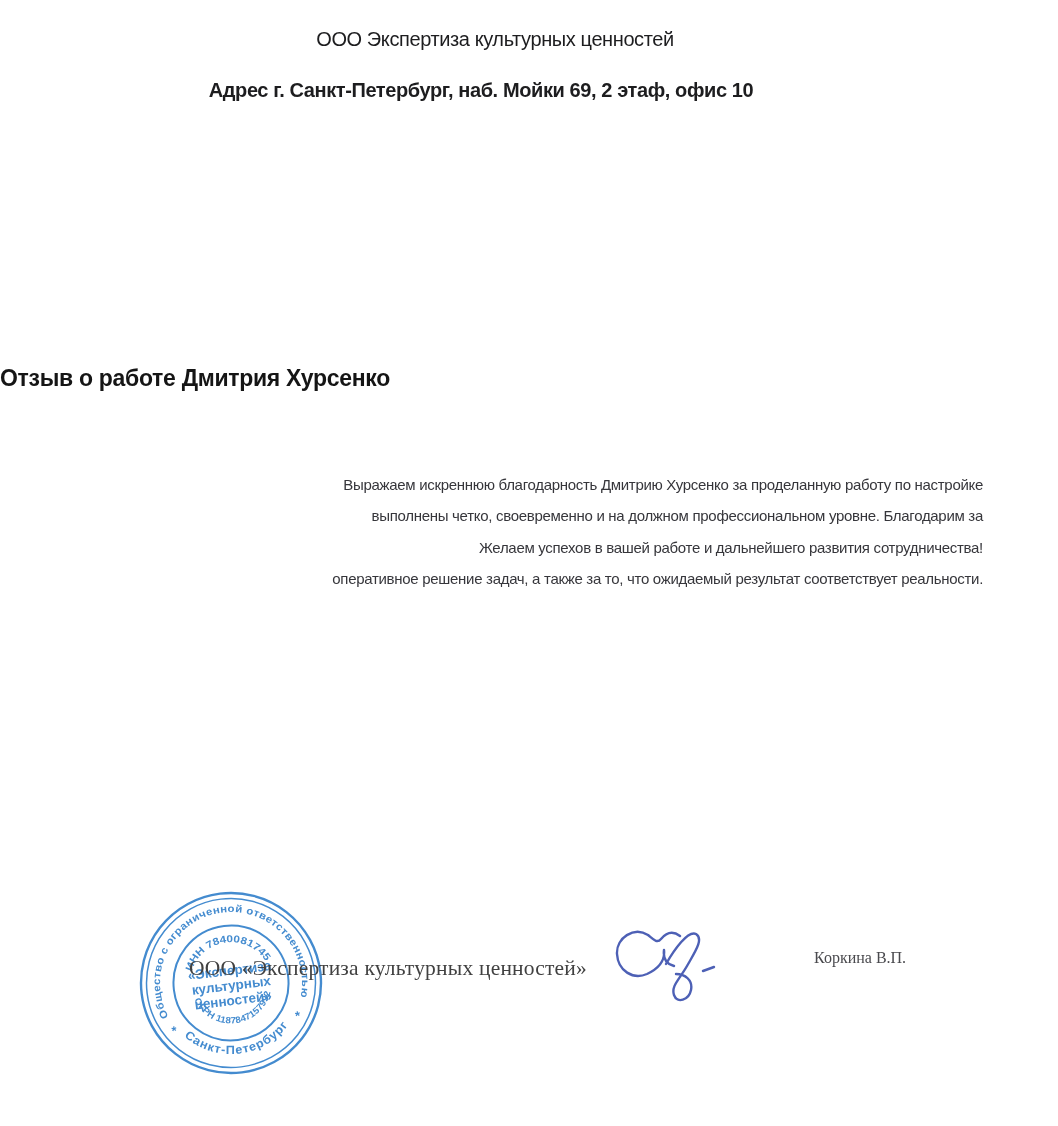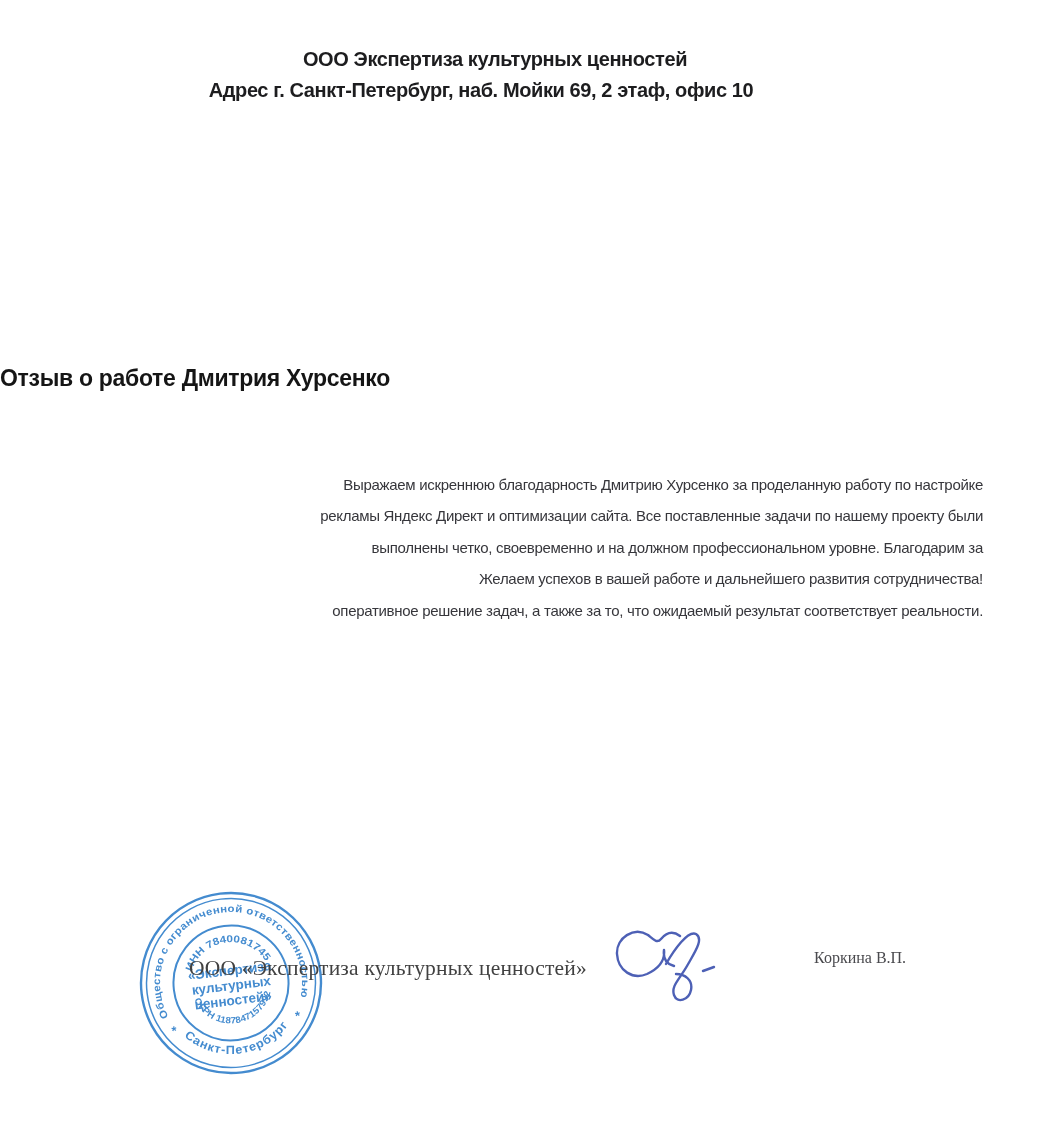--- a/index.html
+++ b/index.html
@@ -10,24 +10,23 @@
     background: #ffffff;
     overflow: hidden;
     font-family: "Liberation Sans", sans-serif;
   }
 
   
   .header-company {
     position: absolute;
     top: 28px; left: 0; width: 990px;
     text-align: center;
-    font-size: 20px; font-weight: bold;
+    font-size: 20px; font-weight: normal;
     letter-spacing: -0.4px;
     color: #1d1d1f;
-    margin-top: 20px;
   }
   .header-address {
     position: absolute;
     top: 79px; left: 0; width: 962px;
     text-align: center;
     font-size: 20px; font-weight: bold;
     letter-spacing: -0.4px;
     color: #1d1d1f;
   }
 
@@ -103,21 +102,20 @@
 <div class="page">
 
   <div class="header-company">ООО Экспертиза культурных ценностей</div>
 
   <div class="header-address">Адрес г. Санкт-Петербург, наб. Мойки 69, 2 этаф, офис 10</div>
 
   <div class="doc-title">Отзыв о работе Дмитрия Хурсенко</div>
 
   <div class="body-text">
     <div class="body-line">Выражаем искреннюю благодарность Дмитрию Хурсенко за проделанную работу по настройке</div>
-    <div class="body-line">рекламы Яндекс Директ и оптимизации сайта. Все поставленные задачи по нашему проекту были</div>
     <div class="body-line">выполнены четко, своевременно и на должном профессиональном уровне. Благодарим за</div>
     <div class="body-line">Желаем успехов в вашей работе и дальнейшего развития сотрудничества!</div>
     <div class="body-line">оперативное решение задач, а также за то, что ожидаемый результат соответствует реальности.</div>
   </div>
 
   <svg class="stamp" viewBox="0 0 188 188" xmlns="http://www.w3.org/2000/svg">
     <defs>
       <path id="ring-top" d="M 28.6 121.7 A 71 71 0 1 1 159.4 121.7" fill="none"></path>
       <path id="ring-bottom" d="M 38.4 138.2 A 71 71 0 0 0 149.6 138.2" fill="none"></path>
       <path id="inn-arc" d="M 55.9 79 A 41 41 0 0 1 132.1 79" fill="none"></path>

